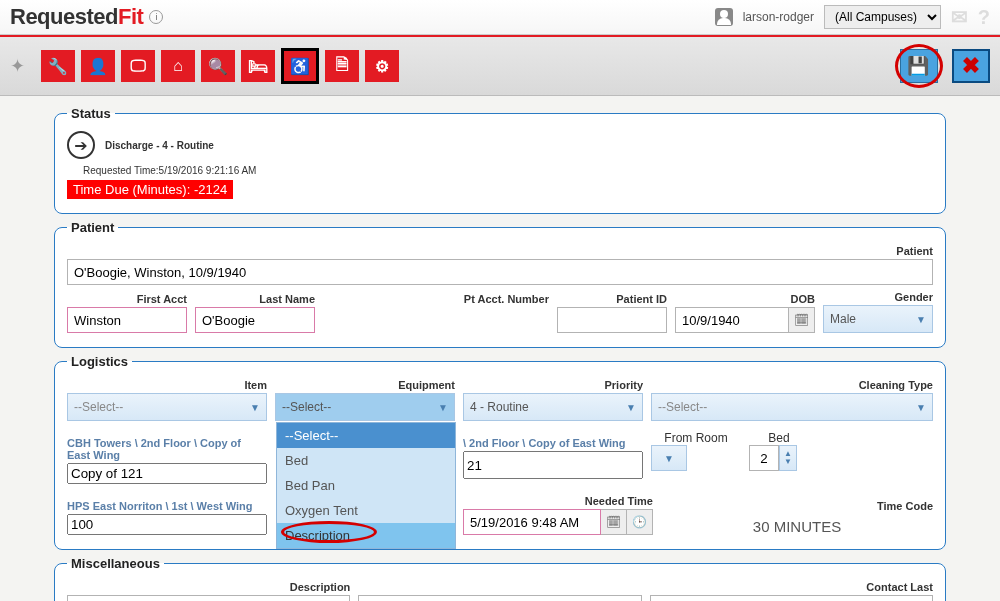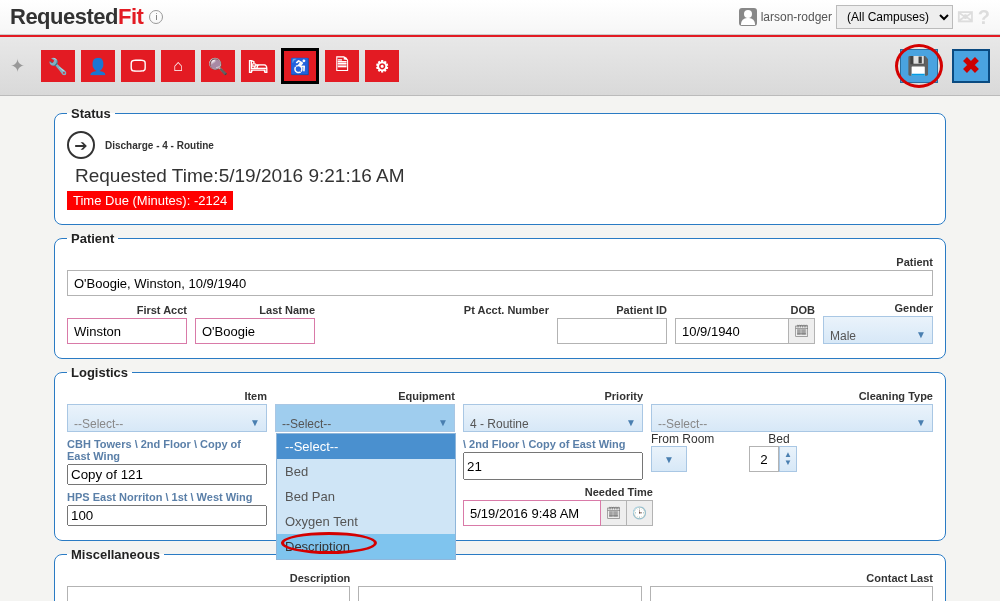--- a/index.html
+++ b/index.html
@@ -1,21 +1,21 @@
 <!DOCTYPE html>
 <html><head>
 <meta charset="utf-8">
 <style>
 html,body{margin:0;padding:0;font-family:Arial,Helvetica,sans-serif;font-size:12px;color:#333;background:#f4f4f2}
 *{box-sizing:border-box}
 .topbar{background:linear-gradient(#fff,#f6f6f6);border-bottom:1px solid #ccc;padding:4px 10px;display:flex;align-items:center}
 .logo{font-weight:bold;font-size:22px;letter-spacing:-0.5px;margin-right:6px}
 .logo .fit{color:#e31b23}
 .info-dot{width:14px;height:14px;border:1px solid #999;border-radius:50%;display:inline-flex;align-items:center;justify-content:center;font-size:9px;color:#666}
-.topbar-right{margin-left:auto;display:flex;align-items:center;gap:4px;color:#555}
+.topbar-right{margin-left:auto;display:flex;align-items:center;gap:10px;color:#555}
 .user-ico{width:18px;height:18px;background:#888;border-radius:3px;display:inline-block;position:relative}
 .user-ico::before{content:"";position:absolute;width:8px;height:8px;background:#fff;border-radius:50%;left:5px;top:2px}
 .user-ico::after{content:"";position:absolute;width:14px;height:7px;background:#fff;border-radius:6px 6px 0 0;left:2px;top:10px}
 .campus-sel{background:#eee;border:1px solid #bbb;padding:3px 6px;min-width:110px;font-size:12px}
 .msg-ico,.help-ico{color:#ddd;font-size:20px;font-weight:bold}
 .toolbar{background:linear-gradient(#e8e8e8,#d9d9d9);border-top:2px solid #e31b23;border-bottom:1px solid #bbb;padding:6px 10px;display:flex;align-items:center;gap:6px}
 .spark{color:#999;font-size:18px;margin-right:10px}
 .tbtn{width:34px;height:32px;display:inline-flex;align-items:center;justify-content:center;color:#fff;font-size:16px;font-weight:bold}
 .tbtn.red{background:#e31b23}
 .tbtn.sel{background:#e31b23;border:3px solid #000;width:38px;height:36px}
@@ -23,45 +23,45 @@
 .save-btn{width:38px;height:34px;background:#4aa3e0;border:1px solid #2a6fa0;display:inline-flex;align-items:center;justify-content:center;color:#fff;font-size:18px}
 .save-ring{position:absolute;width:48px;height:44px;border:3px solid #d40000;border-radius:50%;pointer-events:none}
 .save-wrap{position:relative;display:inline-flex;align-items:center;justify-content:center;width:50px;height:46px}
 .close-btn{width:38px;height:34px;background:#4aa3e0;border:2px solid #0a4a80;display:inline-flex;align-items:center;justify-content:center;color:#c00;font-size:22px;font-weight:bold}
 .page{max-width:900px;margin:10px auto;padding:0 4px}
 fieldset{border:1px solid #2a7bc4;border-radius:8px;padding:10px 12px 14px;margin:0 0 6px;position:relative;background:#fff}
 legend{font-weight:bold;font-size:13px;padding:0 4px;color:#222}
 .status-line{display:flex;align-items:center;gap:10px;margin-bottom:6px}
 .status-ico{width:28px;height:28px;border:2px solid #333;border-radius:50%;display:inline-flex;align-items:center;justify-content:center;font-size:16px}
 .status-title{font-weight:bold;font-size:10px}
-.req-time{font-size:19px;margin:4px 8px}
+.req-time{font-size:10px;margin:4px 16px}
 .due-pill{display:inline-block;background:#ff0000;color:#fff;padding:2px 6px;font-size:13px}
 .formrow{display:flex;gap:8px;align-items:flex-end;flex-wrap:nowrap}
 .fld{display:flex;flex-direction:column;flex:1;min-width:0}
 .fld .lbl{text-align:right;font-size:11px;font-weight:bold;color:#333;margin-bottom:2px;white-space:nowrap}
 .fld input,.fld select,.fld .fakein{height:26px;border:1px solid #b3b3b3;padding:2px 6px;font-size:13px;background:#fff;width:100%}
 .fld .pinkborder{border:1px solid #d97aa8}
 .fld .withicon{display:flex}
 .fld .withicon input{flex:1}
 .iconbtn{width:26px;height:26px;border:1px solid #b3b3b3;border-left:0;background:#eee;display:inline-flex;align-items:center;justify-content:center;font-size:12px;color:#555}
-.selectish{height:28px;border:1px solid #a9c7e4;background:linear-gradient(#eaf3fb,#d7e8f7);display:flex;align-items:flex-start;padding:12px 6px;color:#555;position:relative}
+.selectish{height:28px;border:1px solid #a9c7e4;background:linear-gradient(#eaf3fb,#d7e8f7);display:flex;align-items:center;padding:12px 6px;color:#555;position:relative}
 .selectish .caret{margin-left:auto;color:#4a7fb0;font-size:10px}
 .dropdown{position:absolute;left:0;top:28px;width:180px;border:1px solid #8fb6da;background:#cfe5f6;z-index:50}
 .dropdown .opt{padding:5px 8px;color:#555;font-size:13px}
 .dropdown .opt.selhead{background:#4a90cf;color:#fff}
 .dropdown .opt.hover{background:#7fc4ee;color:#333;position:relative}
 .ring-opt{position:absolute;width:96px;height:22px;border:3px solid #d40000;border-radius:50%;left:4px;top:-2px}
 .crumb{font-size:11px;font-weight:bold;color:#5a7fa8;margin:6px 0 2px}
 .spin{width:40px}
 .wide{width:100%}
 .timecode{text-align:center;font-size:15px;color:#555;padding-top:4px;font-weight:500}
 .muted{color:#888}
 .small-sel{width:36px;height:26px;border:1px solid #a9c7e4;background:linear-gradient(#eaf3fb,#d7e8f7);display:inline-flex;align-items:center;justify-content:center;color:#4a7fb0;font-size:10px}
 .spinud{width:18px;height:26px;border:1px solid #a9c7e4;background:linear-gradient(#eaf3fb,#d7e8f7);display:inline-flex;flex-direction:column;align-items:center;justify-content:center;color:#4a7fb0;font-size:8px;line-height:8px}
-.gap-top{margin-top:0}
+.gap-top{margin-top:10px}
 </style>
 </head>
 <body>
 
 <div class="topbar">
   <span class="logo">
     <span>Requested</span><span class="fit">Fit</span>
   </span>
   <span class="info-dot">i</span>
   <div class="topbar-right">
@@ -195,21 +195,21 @@
     <div style="flex:0 0 200px">
       <div class="crumb">CBH Towers \ 2nd Floor \ Copy of East Wing</div>
       <input class="wide" value="Copy of 121" style="">
     </div>
     <div style="flex:0 0 180px"></div>
     <div style="flex:0 0 180px">
       <div class="crumb">\ 2nd Floor \ Copy of East Wing</div>
       <input class="wide" style="height: 28px;" value="21">
     </div>
     <div style="flex:0 0 90px">
-      <div class="lbl" style="text-align:left">From Room</div>
+      <div class="lbl" style="text-align:center">From Room</div>
       <span class="small-sel">▼</span>
     </div>
     <div style="flex:0 0 60px">
       <div class="lbl" style="text-align:center">Bed</div>
       <div style="display:flex">
         <input class="spin" style="width: 30px; height: 26px; border: 1px solid rgb(179, 179, 179); text-align: center;" value="2">
         <span class="spinud">▲<br>▼</span>
       </div>
     </div>
   </div>
@@ -221,20 +221,24 @@
     </div>
     <div style="flex:0 0 180px"></div>
     <div class="fld" style="flex:0 0 190px">
       <span class="lbl">Needed Time</span>
       <div class="withicon">
         <input class="pinkborder" value="5/19/2016 9:48 AM" style="">
         <span class="iconbtn">🗓</span>
         <span class="iconbtn">🕒</span>
       </div>
     </div>
+    <div class="fld" style="flex:1">
+      <span class="lbl">Time Code</span>
+      <div class="timecode">30 MINUTES</div>
+    </div>
   </div>
 </fieldset>
 
 <fieldset>
   <legend>Miscellaneous</legend>
   <div class="formrow">
     <div class="fld">
           <span class="lbl">Description</span>
           <input style="">
         </div>

